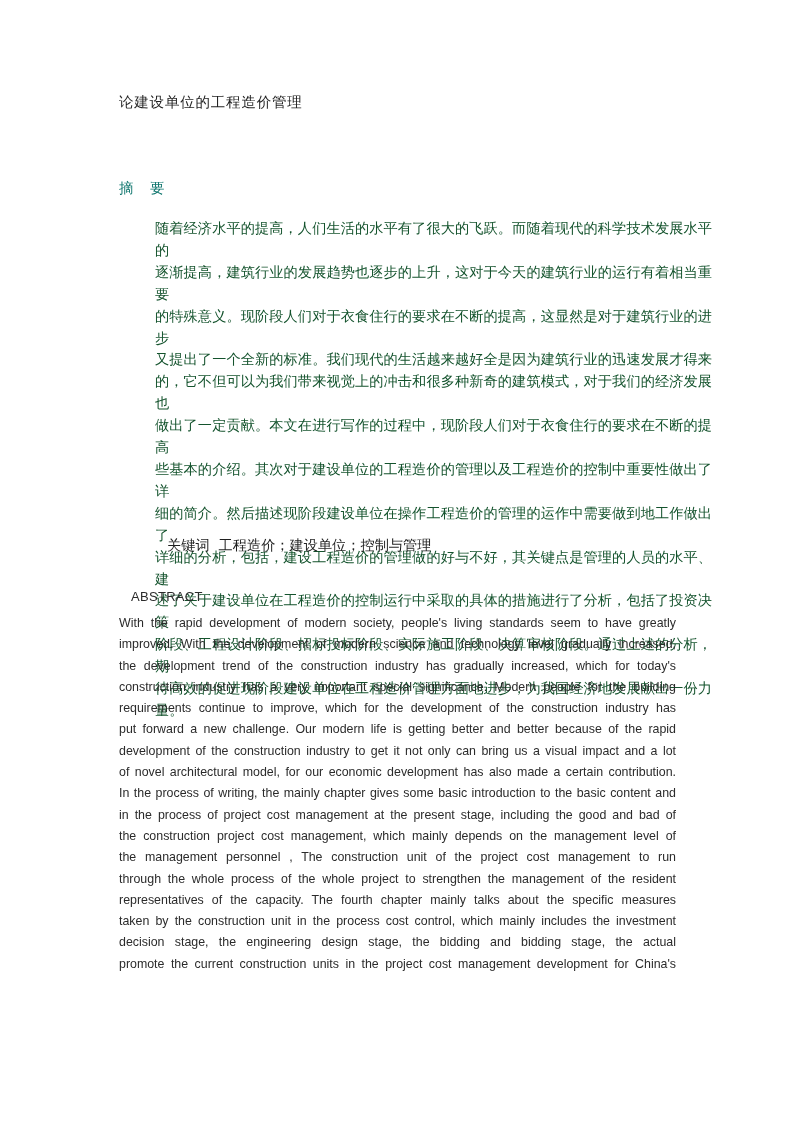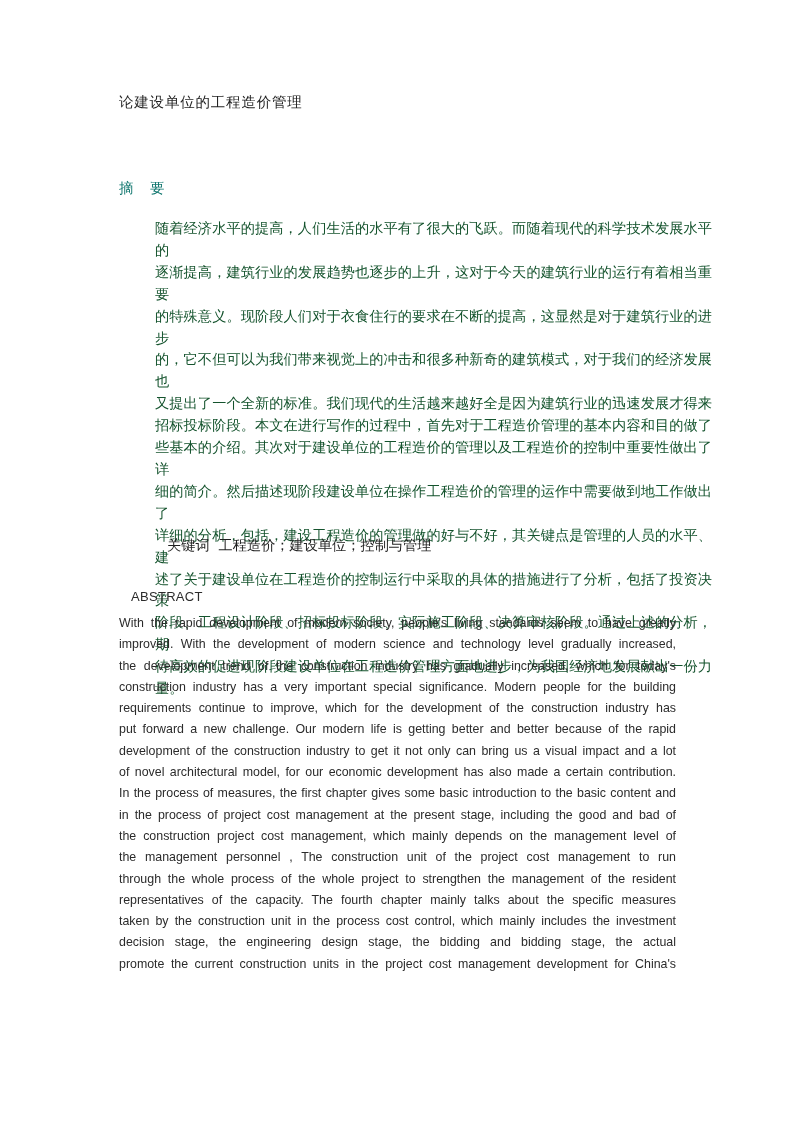--- a/index.html
+++ b/index.html
@@ -97,23 +97,23 @@
 <div class="page">
 
   <h1 class="doc-title">论建设单位的工程造价管理</h1>
 
   <h2 class="cn-heading">摘　要</h2>
 
   <div class="cn-para">
       <div class="line">随着经济水平的提高，人们生活的水平有了很大的飞跃。而随着现代的科学技术发展水平的</div>
       <div class="line">逐渐提高，建筑行业的发展趋势也逐步的上升，这对于今天的建筑行业的运行有着相当重要</div>
       <div class="line">的特殊意义。现阶段人们对于衣食住行的要求在不断的提高，这显然是对于建筑行业的进步</div>
+      <div class="line">又提出了一个全新的标准。我们现代的生活越来越好全是因为建筑行业的迅速发展才得来</div>
       <div class="line">的，它不但可以为我们带来视觉上的冲击和很多种新奇的建筑模式，对于我们的经济发展也</div>
-      <div class="line">又提出了一个全新的标准。我们现代的生活越来越好全是因为建筑行业的迅速发展才得来</div>
-      <div class="line">招标投标阶段。本文在进行写作的过程中，首先对于工程造价管理的基本内容和目的做了</div>
+      <div class="line">做出了一定贡献。本文在进行写作的过程中，现阶段人们对于衣食住行的要求在不断的提高</div>
       <div class="line">些基本的介绍。其次对于建设单位的工程造价的管理以及工程造价的控制中重要性做出了详</div>
       <div class="line">细的简介。然后描述现阶段建设单位在操作工程造价的管理的运作中需要做到地工作做出了</div>
       <div class="line">详细的分析，包括，建设工程造价的管理做的好与不好，其关键点是管理的人员的水平、建</div>
       <div class="line">述了关于建设单位在工程造价的控制运行中采取的具体的措施进行了分析，包括了投资决策</div>
       <div class="line">阶段、工程设计阶段、招标投标阶段、实际施工阶段、决算审核阶段。通过上述的分析，期</div>
       <div class="line">待高效的促进现阶段建设单位在工程造价管理方面地进步，为我国经济地发展献出一份力</div>
       <div class="line last-free">量。</div>
     </div>
 
   <div class="keywords">
@@ -124,21 +124,21 @@
 
   <div class="en-para">
       <div class="line">With the rapid development of modern society, people's living standards seem to have greatly</div>
       <div class="line">improved. With the development of modern science and technology level gradually increased,</div>
       <div class="line">the development trend of the construction industry has gradually increased, which for today's</div>
       <div class="line">construction industry has a very important special significance. Modern people for the building</div>
       <div class="line">requirements continue to improve, which for the development of the construction industry has</div>
       <div class="line">put forward a new challenge. Our modern life is getting better and better because of the rapid</div>
       <div class="line">development of the construction industry to get it not only can bring us a visual impact and a lot</div>
       <div class="line">of novel architectural model, for our economic development has also made a certain contribution.</div>
-      <div class="line">In the process of measures, the first chapter gives some basic introduction to the basic content and</div>
+      <div class="line">In the process of writing, the mainly chapter gives some basic introduction to the basic content and</div>
       <div class="line">in the process of project cost management at the present stage, including the good and bad of</div>
       <div class="line">the construction project cost management, which mainly depends on the management level of</div>
       <div class="line">the management personnel , The construction unit of the project cost management to run</div>
       <div class="line">through the whole process of the whole project to strengthen the management of the resident</div>
       <div class="line">representatives of the capacity. The fourth chapter mainly talks about the specific measures</div>
       <div class="line">taken by the construction unit in the process cost control, which mainly includes the investment</div>
       <div class="line">decision stage, the engineering design stage, the bidding and bidding stage, the actual</div>
       <div class="line">promote the current construction units in the project cost management development for China's</div>
     </div>
 

